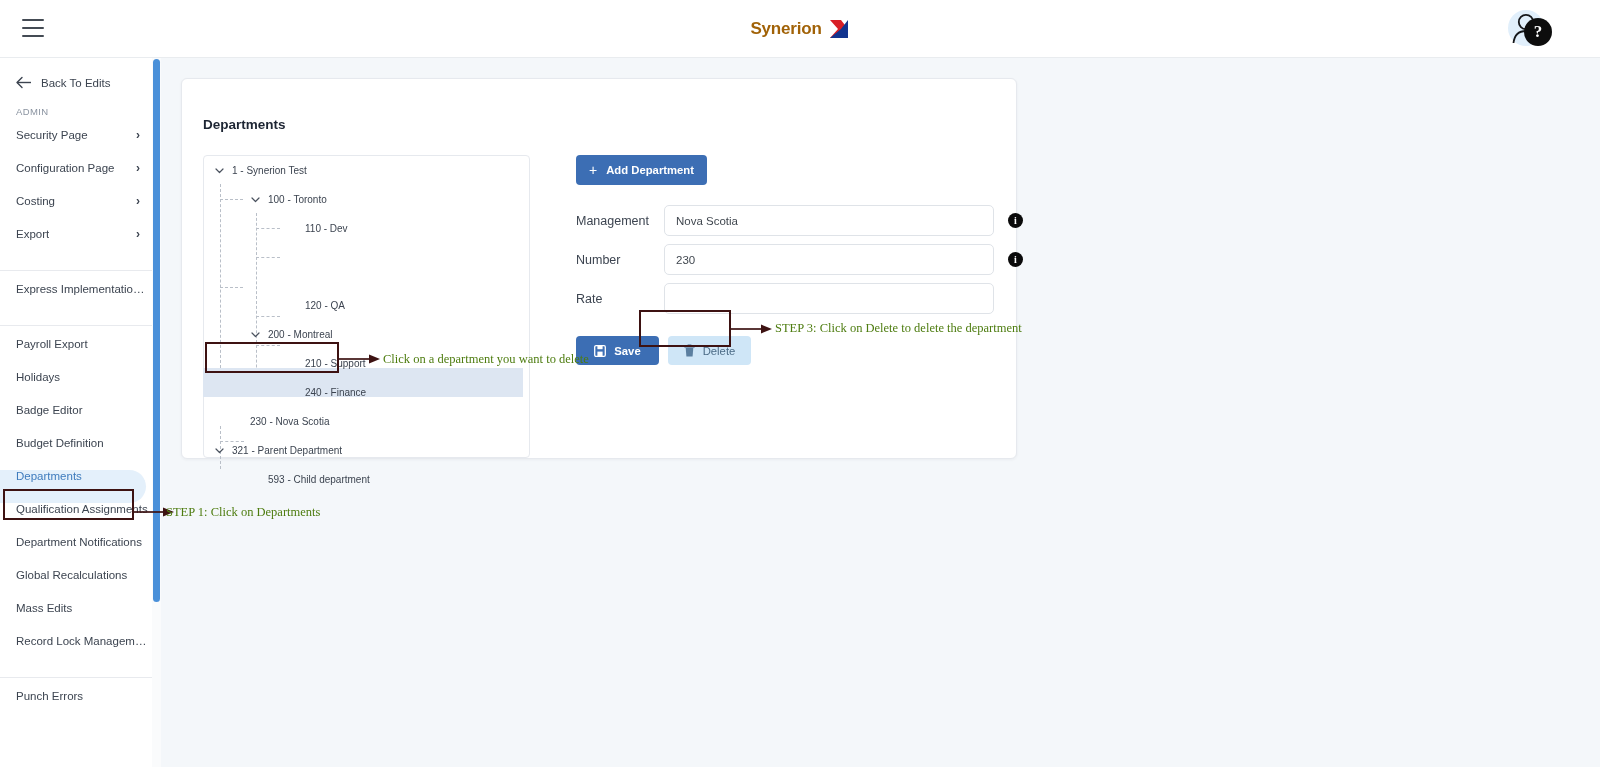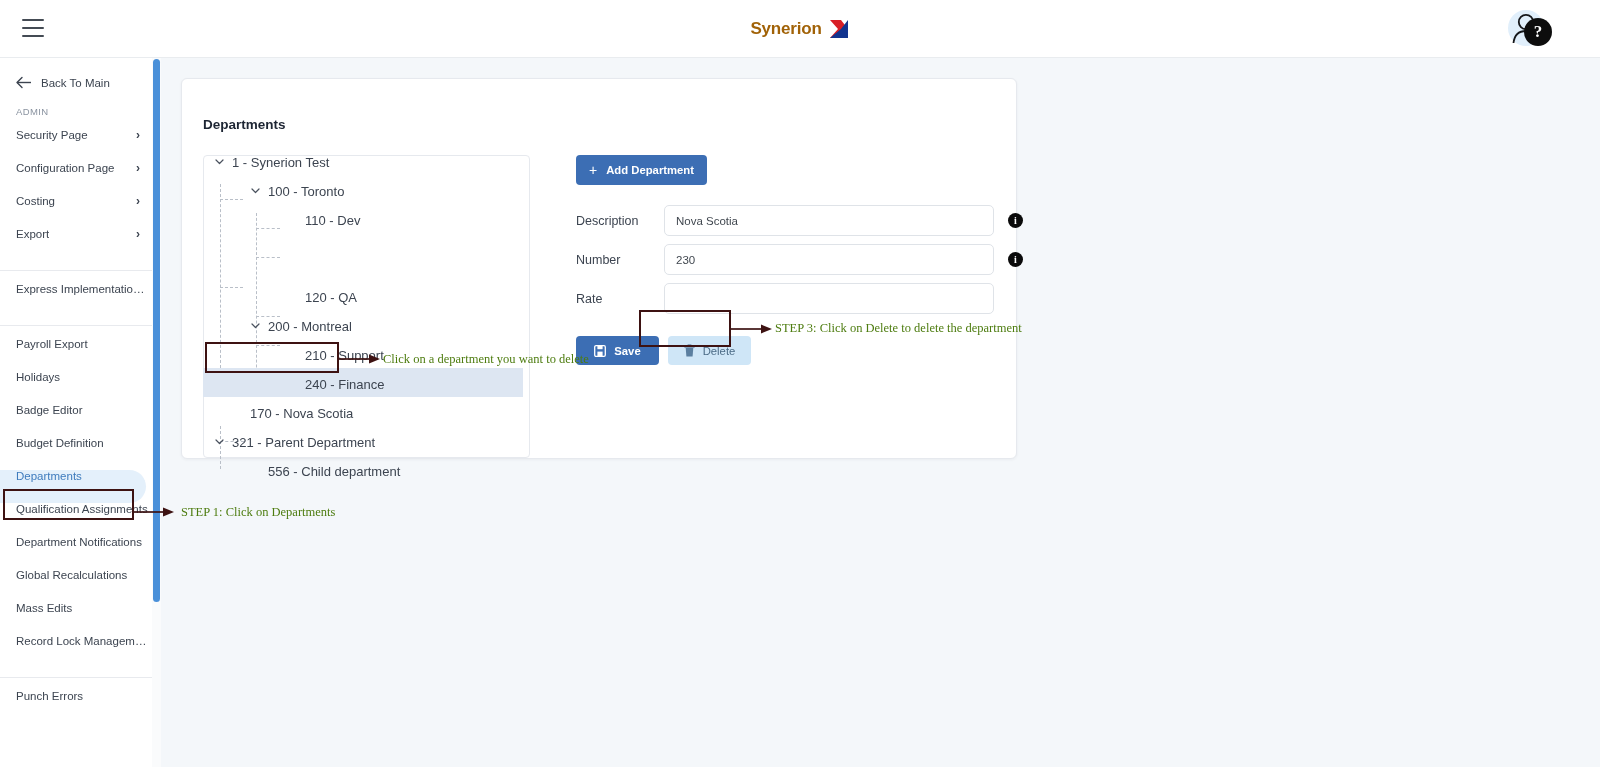--- a/index.html
+++ b/index.html
@@ -196,24 +196,24 @@
     left: 21px; top: 76px;
     width: 327px; height: 303px;
     border: 1px solid #e6e9ee;
     border-radius: 4px;
     background: #ffffff;
     overflow: visible;
   }
   .tree-node {
     position: relative;
     display: flex;
-    align-items: flex-start;
+    align-items: center;
     height: 29px;
     cursor: pointer;
-    font-size: 13px;
+    font-size: 10px;
     color: #3c4450;
     white-space: nowrap;
   }
   .tree-caret {
     width: 11px; height: 11px;
     flex: none;
     margin-right: 7px;
     color: #4a525e;
   }
   .tree-caret.empty { visibility: hidden; }
@@ -375,21 +375,21 @@
     <div class="help-badge">?</div>
   </div>
 </div>
 
 <div class="sidebar">
   <div class="back-row">
     <svg class="back-arrow" viewBox="0 0 16 13">
       <path d="M1 6.5 H15" stroke="#3c4450" stroke-width="1.4" fill="none"></path>
       <path d="M6 1.5 L1 6.5 L6 11.5" stroke="#3c4450" stroke-width="1.4" fill="none" stroke-linejoin="round" stroke-linecap="round"></path>
     </svg>
-    <span class="back-label">Back To Main</span>
+    <span class="back-label">Back To Edits</span>
   </div>
 
   <div class="admin-label">ADMIN</div>
 
   <div class="nav-group">
     <div class="nav-item">
       <span class="nav-label">Security Page</span>
       <span class="chev">›</span>
     </div>
     <div class="nav-item">
@@ -518,43 +518,43 @@
         <span class="tree-lbl">210 - Support</span>
       </div>
 
       <div class="tree-node" style="padding-left:83px; position:relative; z-index:2;">
         <svg class="tree-caret empty" viewBox="0 0 11 11"></svg>
         <span class="tree-lbl">240 - Finance</span>
       </div>
 
       <div class="tree-node" style="padding-left:28px; position:relative; z-index:2;">
         <svg class="tree-caret empty" viewBox="0 0 11 11"></svg>
-        <span class="tree-lbl">170 - Nova Scotia</span>
+        <span class="tree-lbl">230 - Nova Scotia</span>
       </div>
 
       <div class="tree-node" style="padding-left:10px; position:relative; z-index:2;">
         <svg class="tree-caret" viewBox="0 0 11 11">
           <path d="M2 4 L5.5 7.5 L9 4" fill="none" stroke="#4a525e" stroke-width="1.2" stroke-linecap="round" stroke-linejoin="round"></path>
         </svg>
         <span class="tree-lbl">321 - Parent Department</span>
       </div>
 
       <div class="tree-node" style="padding-left:46px; position:relative; z-index:2;">
         <svg class="tree-caret empty" viewBox="0 0 11 11"></svg>
-        <span class="tree-lbl">556 - Child department</span>
+        <span class="tree-lbl">593 - Child department</span>
       </div>
     </div>
 
     <button class="add-btn">
       <span class="plus">+</span>
       <span>Add Department</span>
     </button>
 
     <div class="form-row" style="top:126px;">
-      <span class="form-label">Description</span>
+      <span class="form-label">Management</span>
       <input class="form-input" type="text" value="Nova Scotia" style="">
       <span class="info-dot">i</span>
     </div>
 
     <div class="form-row" style="top:165px;">
       <span class="form-label">Number</span>
       <input class="form-input" type="text" value="230" style="">
       <span class="info-dot">i</span>
     </div>
 
@@ -581,21 +581,21 @@
       <span>Delete</span>
     </button>
   </div>
 </div>
 
 <div class="anno-box" style="left:3px; top:489px; width:131px; height:31px;"></div>
 <svg class="anno-svg" style="left:132px; top:498px;" width="46" height="28">
   <path d="M1 14 H33" stroke="#3d1212" stroke-width="1.7" fill="none"></path>
   <path d="M31 9.5 L42 14 L31 18.5 Z" fill="#3d1212"></path>
 </svg>
-<div class="anno-text" style="left:181px; top:505px;">STEP 1: Click on Departments</div>
+<div class="anno-text" style="left:166px; top:505px;">STEP 1: Click on Departments</div>
 
 <div class="anno-box" style="left:205px; top:342px; width:134px; height:31px;"></div>
 <svg class="anno-svg" style="left:338px; top:345px;" width="46" height="28">
   <path d="M1 14 H33" stroke="#3d1212" stroke-width="1.7" fill="none"></path>
   <path d="M31 9.5 L42 14 L31 18.5 Z" fill="#3d1212"></path>
 </svg>
 <div class="anno-text" style="left:383px; top:352px;">Click on a department you want to delete</div>
 
 <div class="anno-box" style="left:639px; top:310px; width:92px; height:37px;"></div>
 <svg class="anno-svg" style="left:730px; top:315px;" width="46" height="28">

